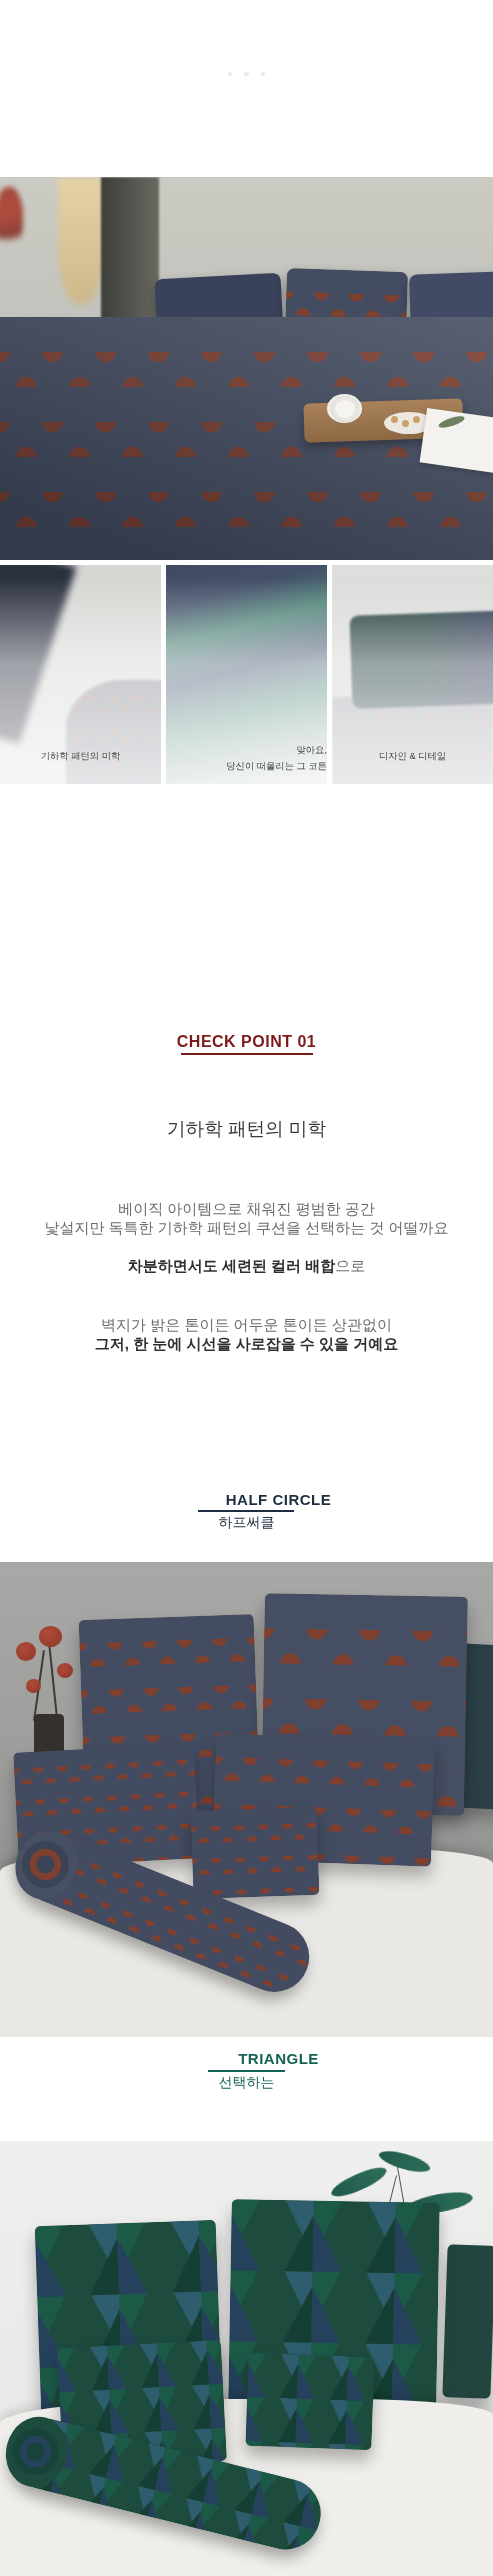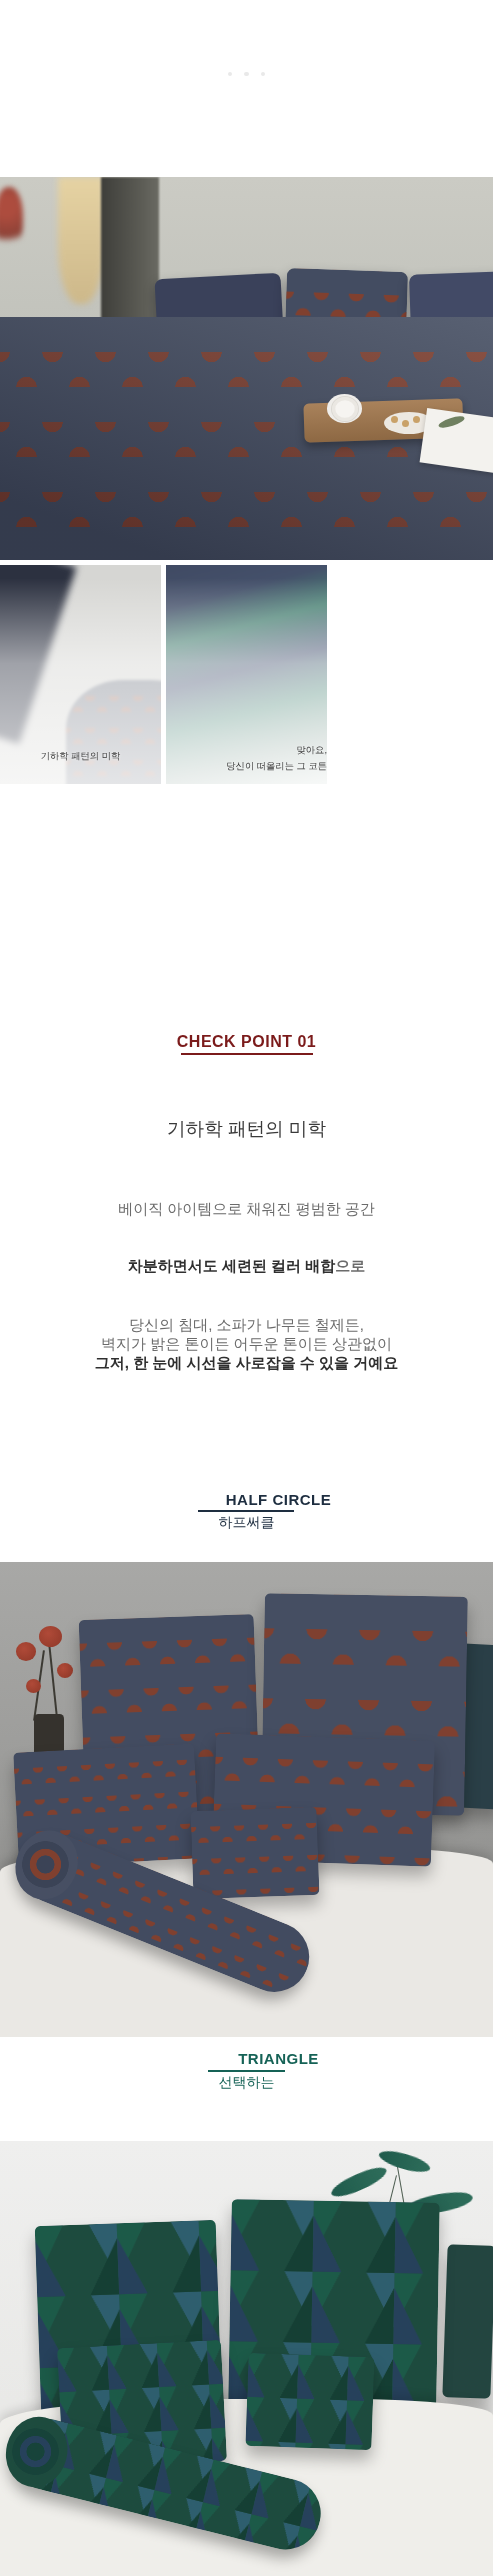--- a/index.html
+++ b/index.html
@@ -80,21 +80,21 @@
   .t3-pat{position:absolute;left:0;top:132px;width:161px;height:88px;filter:blur(1.6px);opacity:.35;}
 
   
   .center-text{position:absolute;left:0;width:493px;text-align:center;}
   .cp-badge{top:1033px;font-size:16px;font-weight:bold;color:#7b1b1b;letter-spacing:0.5px;}
   .cp-underline{position:absolute;top:1053px;left:181px;width:132px;height:2.2px;background:#7b1b1b;}
   .cp-heading{top:1116px;font-size:18.6px;color:#3a3a3a;}
   .cp-p{font-size:15px;line-height:19px;color:#6b6b6b;}
   .cp-p1{top:1199px;}
   .cp-p2{top:1256px;font-weight:bold;color:#2f2f2f;}
-  .cp-p2 .tail{font-weight:bold;color:#6b6b6b;}
+  .cp-p2 .tail{font-weight:normal;color:#6b6b6b;}
   .cp-p3{top:1315px;}
   .cp-p3 .bold-line{font-weight:bold;color:#2f2f2f;}
 
   
   .sec-en{font-size:15px;font-weight:bold;letter-spacing:0.5px;padding-left:32px;}
   .sec-ko{font-size:14px;}
   .navy{color:#1e2e40;}
   .teal{color:#156256;}
   .hc-en{top:1491px;}
   .hc-line{position:absolute;top:1510px;left:198px;width:96px;height:2.2px;background:#1e2e40;}
@@ -165,36 +165,44 @@
       </figcaption>
     </figure>
     <figure class="thumb" style="margin:0;">
       <div class="t2-fabric"></div>
       <div class="wash"></div>
       <figcaption class="cap cap2">
         <span>맞아요,</span><br>
         <span>당신이 떠올리는 그 코튼</span>
       </figcaption>
     </figure>
+    <figure class="thumb" style="margin:0;background:linear-gradient(180deg,#dededc,#d2d2d0 55%);">
+      <div class="t3-cushion"></div>
+      <div class="t3-pat pat-half-sm"></div>
+      <div class="wash"></div>
+      <figcaption class="cap">
+        <span>디자인 &amp; 디테일</span>
+      </figcaption>
+    </figure>
   </div>
 
   <div class="center-text cp-badge">CHECK POINT 01</div>
   <div class="cp-underline"></div>
   <h2 class="center-text cp-heading" style="margin:0;font-weight:400;">기하학 패턴의 미학</h2>
 
   <div class="center-text cp-p cp-p1">
     <div>베이직 아이템으로 채워진 평범한 공간</div>
+    <div>낯설지만 독특한 기하학 패턴의 쿠션을 선택하는 것 어떨까요</div>
   </div>
 
   <div class="center-text cp-p cp-p2">
     <div><span>차분하면서도 세련된 컬러 배합</span><span class="tail">으로</span></div>
   </div>
 
   <div class="center-text cp-p cp-p3">
-    <div>당신의 침대, 소파가 나무든 철제든,</div>
     <div>벽지가 밝은 톤이든 어두운 톤이든 상관없이</div>
     <div class="bold-line">그저, 한 눈에 시선을 사로잡을 수 있을 거예요</div>
   </div>
 
   <div class="center-text sec-en navy hc-en">HALF CIRCLE</div>
   <div class="hc-line"></div>
   <div class="center-text sec-ko navy hc-ko">하프써클</div>
 
   <section class="show show1">
     <div class="stem" style="left:38px;top:88px;height:71px;transform:rotate(8deg);"></div>

